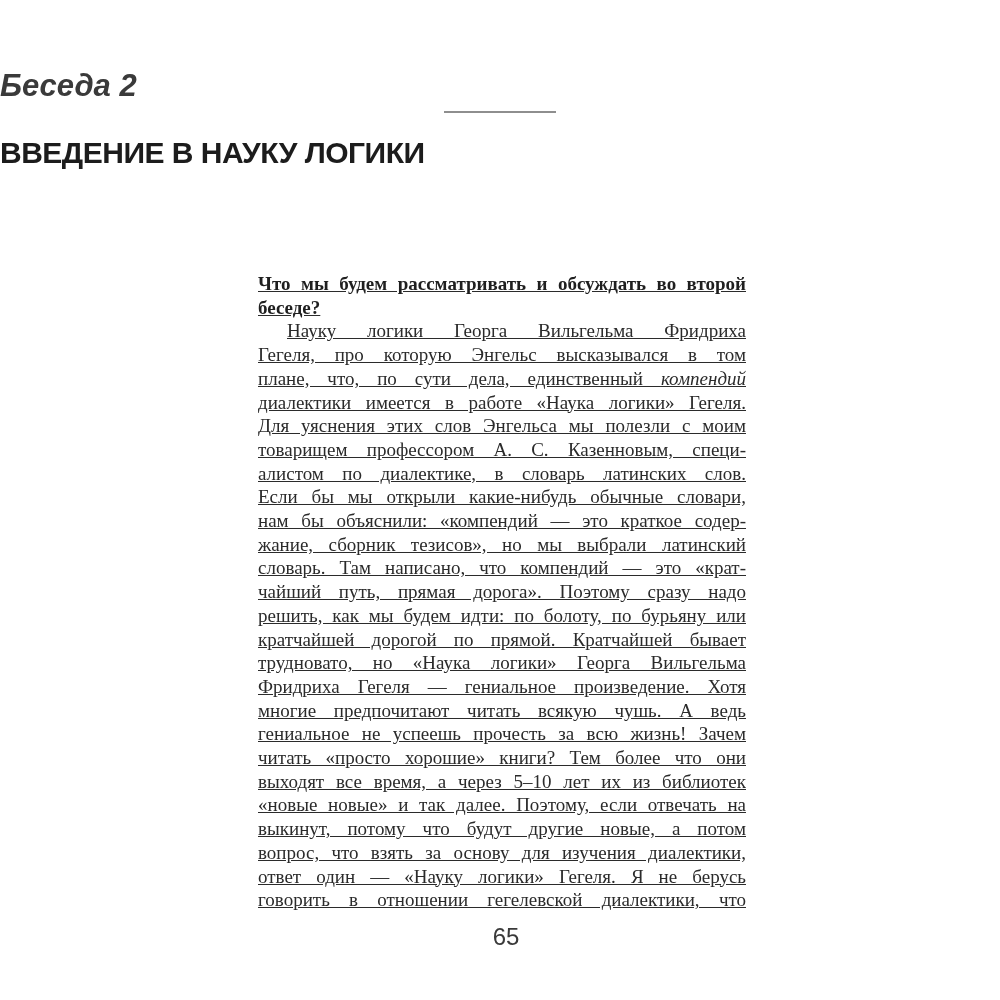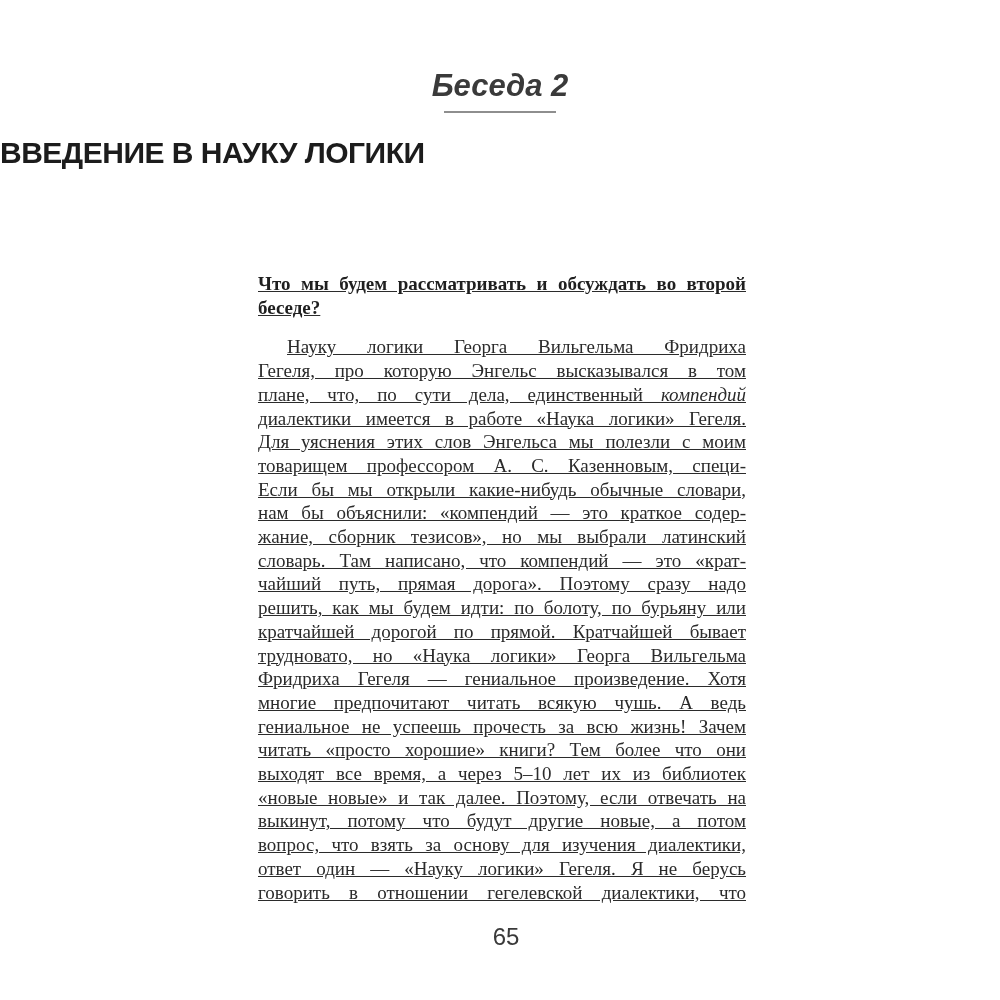--- a/index.html
+++ b/index.html
@@ -19,21 +19,21 @@
     height: 1000px;
     background: var(--page_bg);
     overflow: hidden;
     font-family: "Liberation Serif", serif;
   }
   .chapter-label {
     position: absolute;
     top: 68px;
     left: 0;
     width: 100%;
-    text-align: center;
+    text-align: left;
     font-family: "Liberation Sans", sans-serif;
     font-style: italic;
     font-weight: 600;
     font-size: 31px;
     color: var(--chapter);
     letter-spacing: 0px;
   }
   .chapter-rule {
     position: absolute;
     top: 111px;
@@ -74,21 +74,21 @@
     font-weight: bold;
     color: var(--heading);
   }
   .line.last-of-para {
     text-align-last: left;
   }
   .line.indent {
     text-indent: 29px;
   }
   .line.heading-end {
-    margin-bottom: 16px;
+    margin-bottom: 0;
   }
   .line em { font-style: italic; }
   .page-number {
     position: absolute;
     top: 923px;
     left: 262px;
     width: 488px;
     text-align: center;
     font-family: "Liberation Sans", sans-serif;
     font-size: 24px;
@@ -107,20 +107,21 @@
   <div class="text-column">
     <div class="line bold">Что мы будем рассматривать и обсуждать во второй</div>
     <div class="line bold last-of-para heading-end">беседе?</div>
 
     <div class="line indent">Науку логики Георга Вильгельма Фридриха</div>
     <div class="line">Гегеля, про которую Энгельс высказывался в том</div>
     <div class="line"><span>плане, что, по сути дела, единственный </span><em>компендий</em></div>
     <div class="line">диалектики имеется в работе «Наука логики» Гегеля.</div>
     <div class="line">Для уяснения этих слов Энгельса мы полезли с моим</div>
     <div class="line">товарищем профессором А. С. Казенновым, специ-</div>
+    <div class="line">алистом по диалектике, в словарь латинских слов.</div>
     <div class="line">Если бы мы открыли какие-нибудь обычные словари,</div>
     <div class="line">нам бы объяснили: «компендий — это краткое содер-</div>
     <div class="line">жание, сборник тезисов», но мы выбрали латинский</div>
     <div class="line">словарь. Там написано, что компендий — это «крат-</div>
     <div class="line">чайший путь, прямая дорога». Поэтому сразу надо</div>
     <div class="line">решить, как мы будем идти: по болоту, по бурьяну или</div>
     <div class="line">кратчайшей дорогой по прямой. Кратчайшей бывает</div>
     <div class="line">трудновато, но «Наука логики» Георга Вильгельма</div>
     <div class="line">Фридриха Гегеля — гениальное произведение. Хотя</div>
     <div class="line">многие предпочитают читать всякую чушь. А ведь</div>

